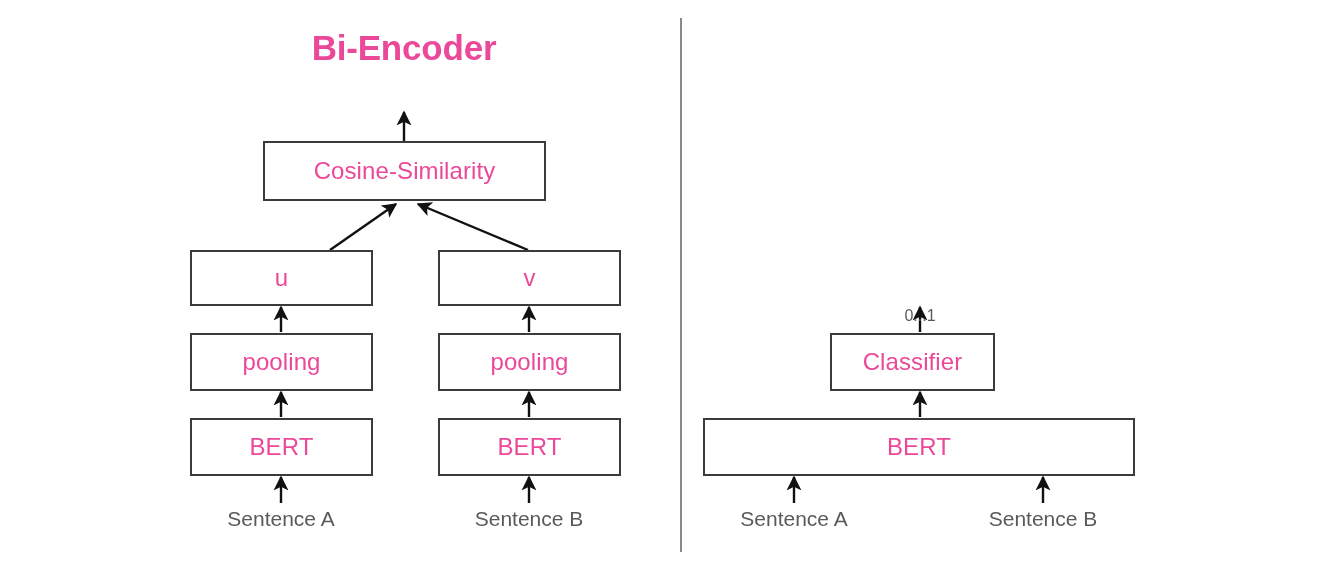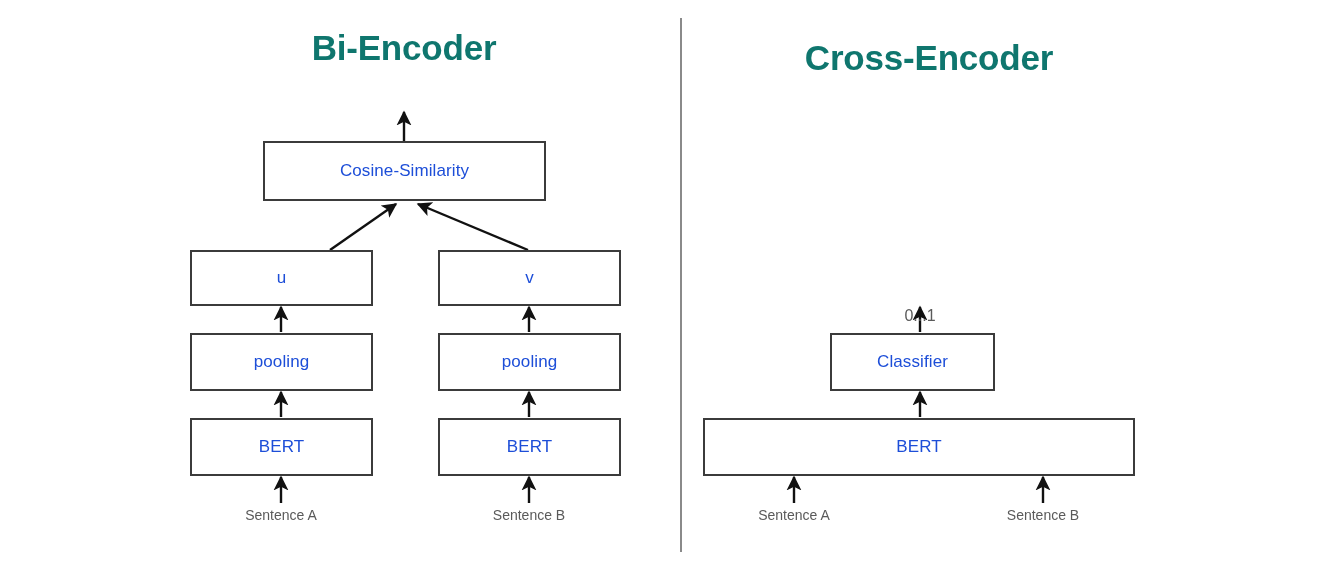--- a/index.html
+++ b/index.html
@@ -27,42 +27,42 @@
   }
   
   .node {
     position: absolute;
     box-sizing: border-box;
     background: #ffffff;
     border: 2px solid #3b3b3b;
     display: flex;
     align-items: center;
     justify-content: center;
-    color: #1d4ed8;
-    font-size: 17px;
+    color: #ec4899;
+    font-size: 24px;
     font-family: "Liberation Sans", sans-serif;
     letter-spacing: 0.1px;
     white-space: nowrap;
   }
   
   .panel-title {
     position: absolute;
-    color: #0f766e;
+    color: #ec4899;
     font-weight: bold;
     font-size: 35px;
     font-family: "Liberation Sans", sans-serif;
     letter-spacing: -0.2px;
     white-space: nowrap;
     text-align: center;
   }
   
   .free-label {
     position: absolute;
     color: #5a5a5a;
-    font-size: 14px;
+    font-size: 21px;
     font-family: "Liberation Sans", sans-serif;
     white-space: nowrap;
     text-align: center;
   }
   .free-label.small {
     font-size: 16px;
   }
 </style>
 </head>
 <body>
@@ -136,21 +136,20 @@
   </div>
 
   <div class="free-label" style="left:181px; top:507px; width:200px;">
     <span>Sentence A</span>
   </div>
 
   <div class="free-label" style="left:429px; top:507px; width:200px;">
     <span>Sentence B</span>
   </div>
 
-  <div class="panel-title" style="left:729px; top:38px; width:400px;">Cross-Encoder</div>
 
   <div class="free-label small" style="left:845px; top:279px; width:150px;margin-top:28px;">
     <span>0...1</span>
   </div>
 
   <div class="node" style="left:830px; top:333px; width:165px; height:58px;">
     <span>Classifier</span>
   </div>
 
   <div class="node" style="left:703px; top:418px; width:432px; height:58px;">

